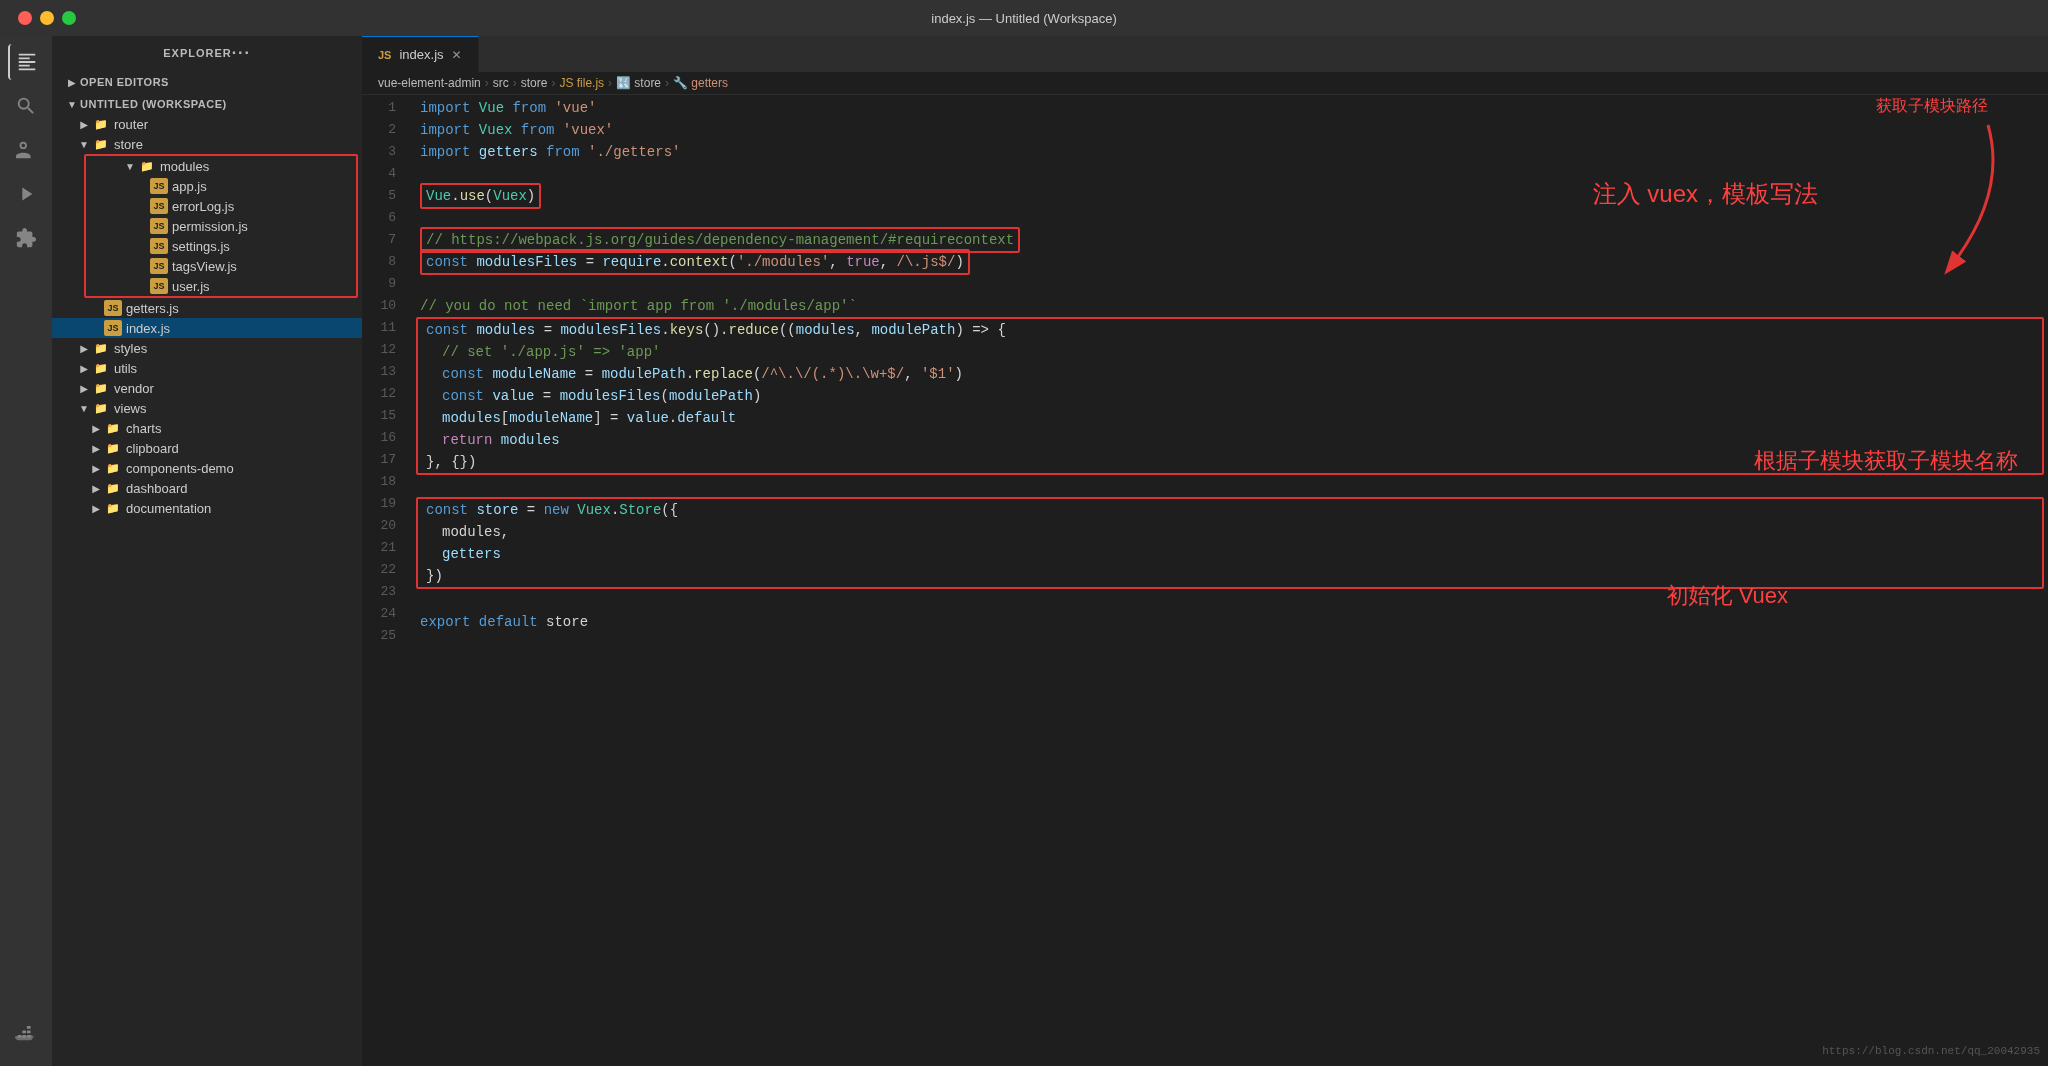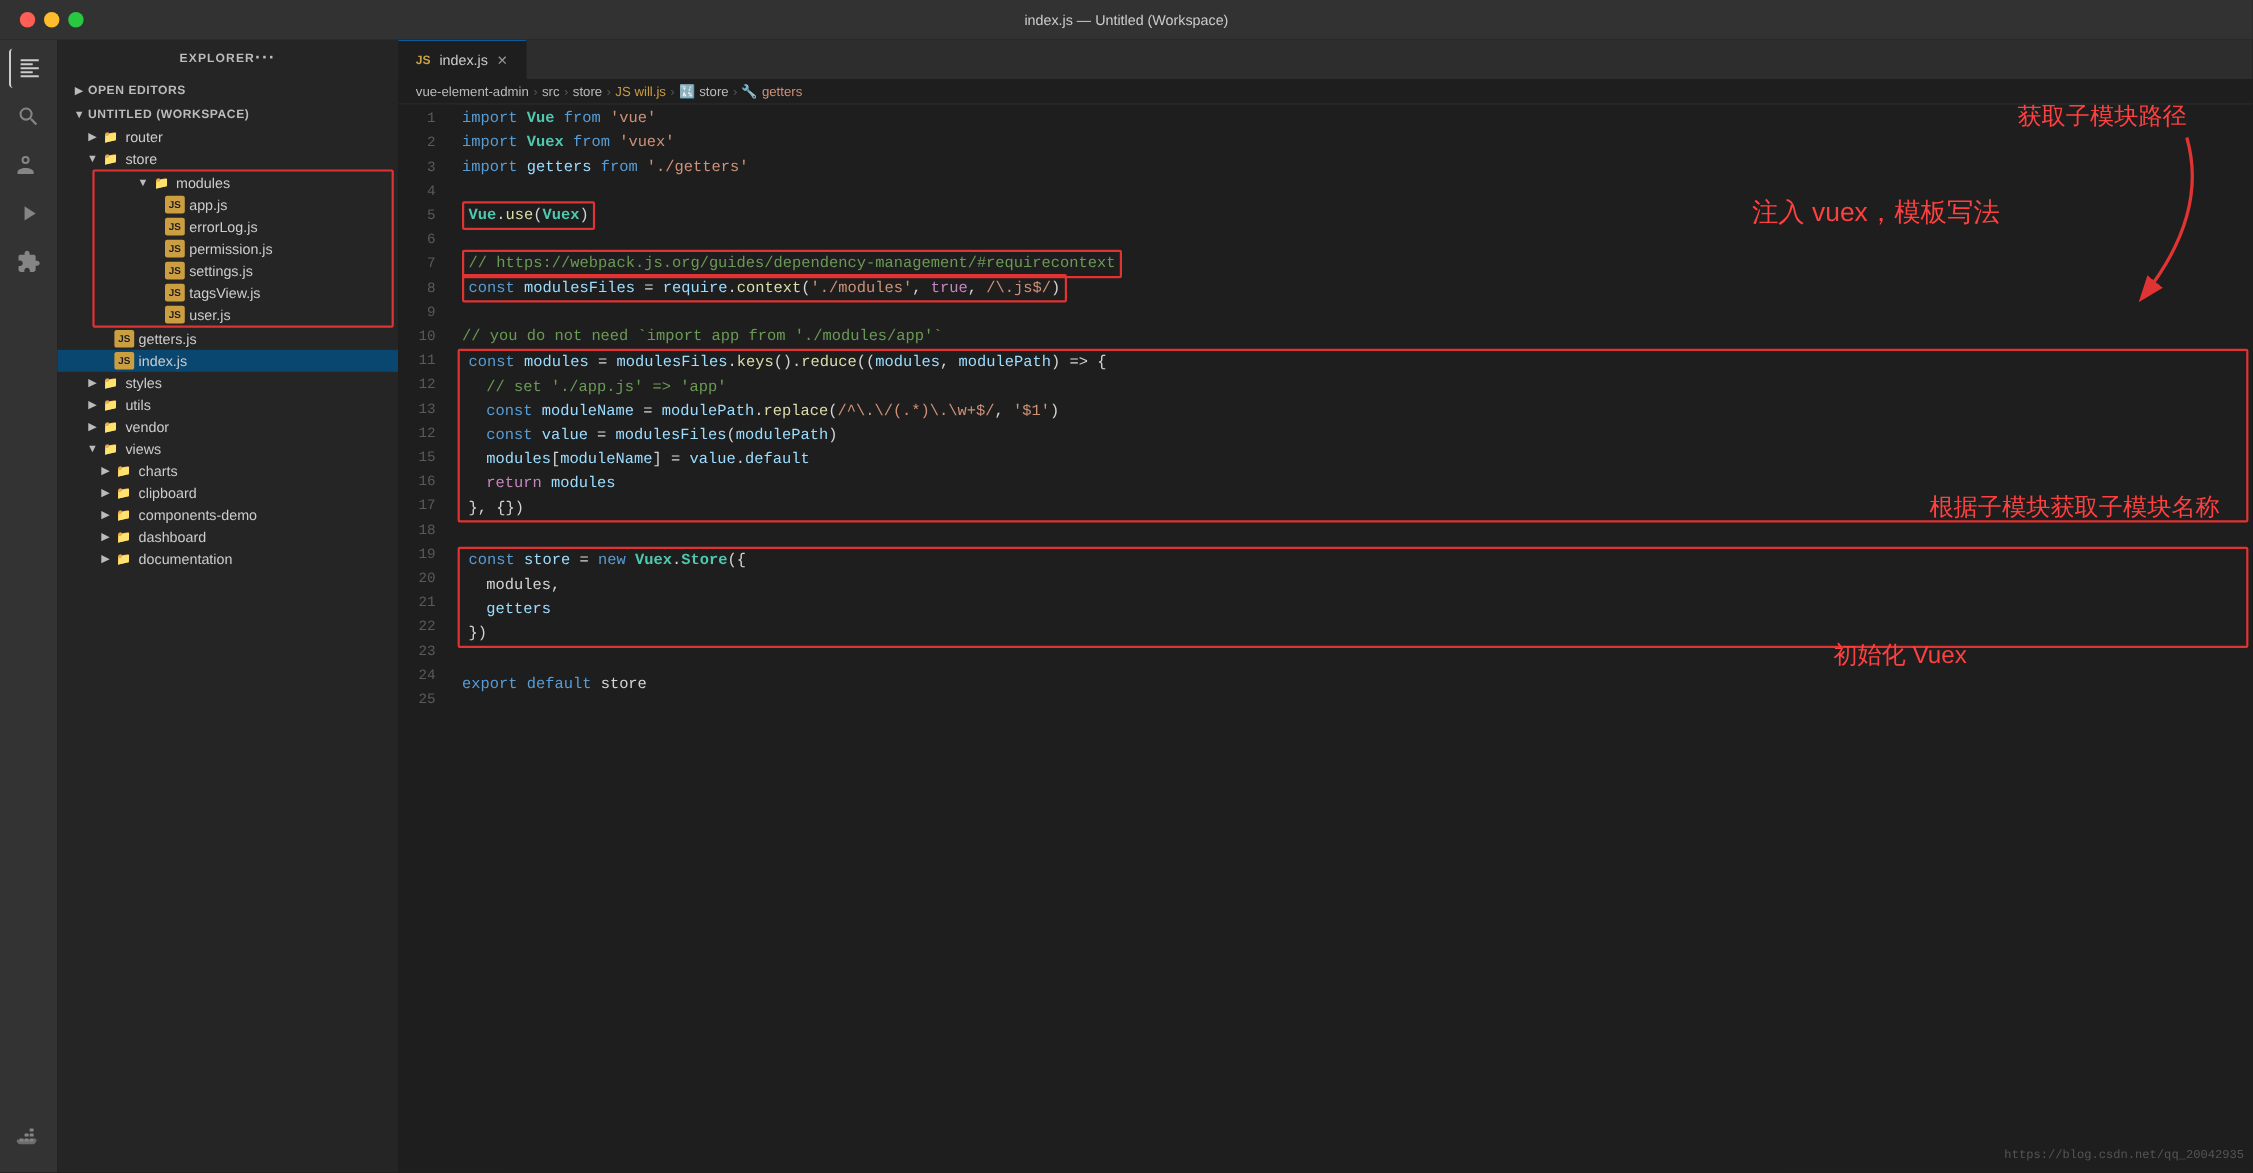--- a/index.html
+++ b/index.html
@@ -258,21 +258,21 @@
       padding-left: 8px;
     }
 
     
     .kw { color: #569cd6; }
     .kw2 { color: #c586c0; }
     .str { color: #ce9178; }
     .fn { color: #dcdcaa; }
     .var { color: #9cdcfe; }
     .comment { color: #6a9955; }
-    .obj { color: #4ec9b0; font-weight: bold; }
+    .obj { color: #4ec9b0; }
     .prop { color: #9cdcfe; }
     .plain { color: #d4d4d4; }
 
     .watermark {
       position: absolute;
       bottom: 4px;
       right: 8px;
       font-size: 11px;
       color: #555;
     }
@@ -495,21 +495,21 @@
       </div>
     </div>
 
     <div class="breadcrumb">
       <span class="breadcrumb-item">vue-element-admin</span>
       <span class="breadcrumb-sep">›</span>
       <span class="breadcrumb-item">src</span>
       <span class="breadcrumb-sep">›</span>
       <span class="breadcrumb-item">store</span>
       <span class="breadcrumb-sep">›</span>
-      <span class="breadcrumb-item js">JS will.js</span>
+      <span class="breadcrumb-item js">JS file.js</span>
       <span class="breadcrumb-sep">›</span>
       <span class="breadcrumb-item">🔣 store</span>
       <span class="breadcrumb-sep">›</span>
       <span class="breadcrumb-item special">🔧 getters</span>
     </div>
 
     <div class="code-editor">
       <div class="line-numbers">
         <div>1</div>
           <div>2</div>
@@ -631,21 +631,21 @@
             <span class="plain">})</span>
           </div>
         </div>
 
         <div class="code-line"></div>
 
         <div class="code-line">
           <span class="kw">export</span><span class="plain"> </span><span class="kw">default</span><span class="plain"> store</span>
         </div>
 
-        <div class="annotation-block" style="top: 0px; right: 60px; font-size:22px; color:#ff4040;">
+        <div class="annotation-block" style="top: 0px; right: 60px; font-size:16px; color:#ff4040;">
           <span>获取子模块路径</span>
         </div>
 
         <svg style="position:absolute; top:0; right:0; width:300px; height:220px; pointer-events:none;">
           <path d="M240,30 Q260,100 200,175" stroke="#e03333" stroke-width="3" fill="none" marker-end="url(#arrowhead1)"></path>
           <defs>
             <marker id="arrowhead1" markerWidth="8" markerHeight="8" refX="6" refY="3" orient="auto">
               <path d="M0,0 L0,6 L8,3 z" fill="#e03333"></path>
             </marker>
           </defs>

